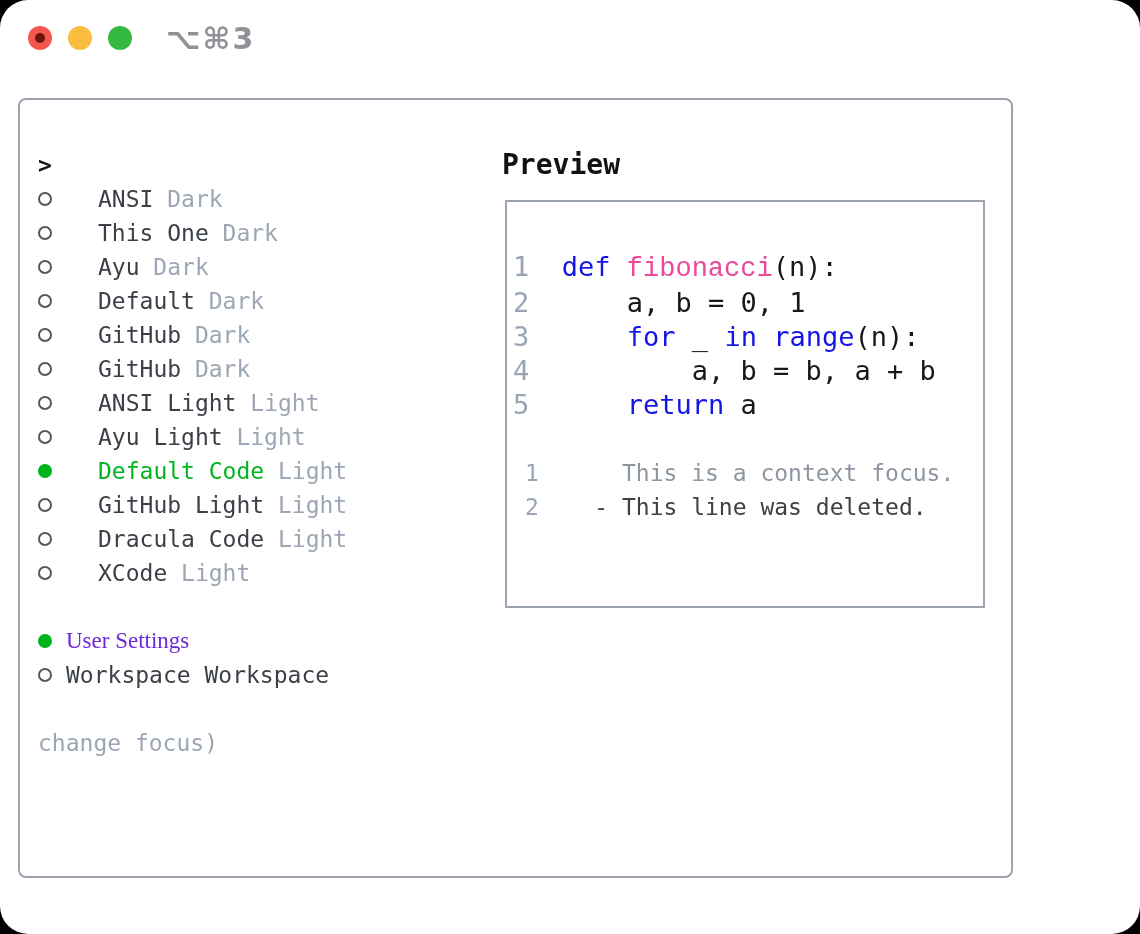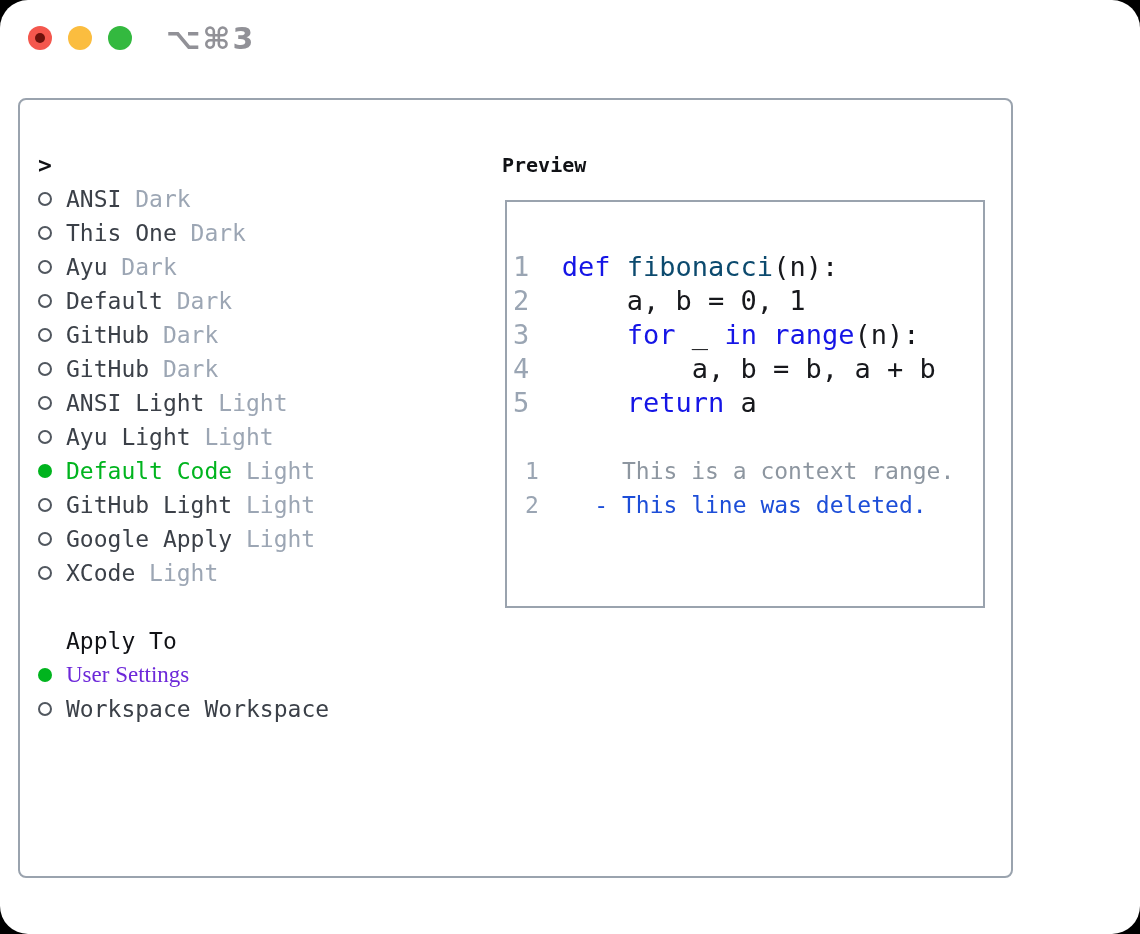--- a/index.html
+++ b/index.html
@@ -25,46 +25,46 @@
     border:2px solid #9aa3ae;border-radius:8px;box-sizing:border-box;background:#fff;
   }
   
   .left-col{position:absolute;left:18px;top:48px;}
   .row{display:flex;align-items:center;height:34px;font-size:23px;white-space:pre;}
   .marker{width:28px;display:flex;align-items:center;flex:0 0 28px;}
   .prefix{font-weight:bold;color:#111216;font-size:23px;}
   .title-text{font-weight:bold;color:#111216;}
   .dot-outline{width:12px;height:12px;border:2.5px solid #51575f;border-radius:50%;box-sizing:border-box;width:14px;height:14px;}
   .dot-filled{width:14px;height:14px;border-radius:50%;background:#00b41e;}
-  .theme-name{color:#3b4048;}
+  .theme-name{color:#3b4048;margin-left:32px;}
   .theme-name.selected{color:#00b41e;}
   .theme-variant{color:#9ca6b4;margin-left:13.8px;}
   .apply-title{color:#111216;}
   .opt-label{color:#3b4048;}
   .opt-label.selected{color:#6d28d9;font-family:Liberation Serif, serif;}
   .blank-row{height:34px;}
   .hint-line{height:34px;line-height:34px;font-size:23px;color:#9ca6b4;white-space:pre;}
   
   .preview-title{
     position:absolute;left:482px;top:48px;height:34px;line-height:34px;
-    font-size:20px;font-weight:bold;color:#111216;
+    font-size:28px;font-weight:bold;color:#111216;
   }
   .preview-box{
     position:absolute;left:485px;top:100px;width:480px;height:408px;
     border:2px solid #9aa3ae;box-sizing:border-box;background:#fff;
   }
   .code-block{padding:48px 0 0 6px;font-size:27px;line-height:34px;white-space:pre;}
   .diff-block{padding-left:18px;font-size:23px;line-height:34px;white-space:pre;}
   .gap34{height:34px;}
   .c-num{color:#9aa5b3;}
   .c-kw{color:#1515e6;}
-  .c-fn{color:#0c4a6e;}
+  .c-fn{color:#ec4899;font-family:Liberation Mono, monospace;}
   .c-code{color:#17181c;}
   .c-ctx{color:#8d96a0;}
-  .c-del{color:#1d4ed8;}
+  .c-del{color:#404040;}
   .c-add{color:#00b41e;}
 </style>
 </head>
 <body>
 
 <div class="window">
 
   <span class="tl red">
       <span class="tl-dot"></span>
     </span>
@@ -83,42 +83,39 @@
           <div class="row"><span class="marker"><span class="dot-outline"></span></span><span class="theme-name">ANSI</span><span class="theme-variant">Dark</span></div>
           <div class="row"><span class="marker"><span class="dot-outline"></span></span><span class="theme-name">This One</span><span class="theme-variant">Dark</span></div>
           <div class="row"><span class="marker"><span class="dot-outline"></span></span><span class="theme-name">Ayu</span><span class="theme-variant">Dark</span></div>
           <div class="row"><span class="marker"><span class="dot-outline"></span></span><span class="theme-name">Default</span><span class="theme-variant">Dark</span></div>
           <div class="row"><span class="marker"><span class="dot-outline"></span></span><span class="theme-name">GitHub</span><span class="theme-variant">Dark</span></div>
           <div class="row"><span class="marker"><span class="dot-outline"></span></span><span class="theme-name">GitHub</span><span class="theme-variant">Dark</span></div>
           <div class="row"><span class="marker"><span class="dot-outline"></span></span><span class="theme-name">ANSI Light</span><span class="theme-variant">Light</span></div>
           <div class="row"><span class="marker"><span class="dot-outline"></span></span><span class="theme-name">Ayu Light</span><span class="theme-variant">Light</span></div>
           <div class="row"><span class="marker"><span class="dot-filled"></span></span><span class="theme-name selected">Default Code</span><span class="theme-variant">Light</span></div>
           <div class="row"><span class="marker"><span class="dot-outline"></span></span><span class="theme-name">GitHub Light</span><span class="theme-variant">Light</span></div>
-          <div class="row"><span class="marker"><span class="dot-outline"></span></span><span class="theme-name">Google Apply</span><span class="theme-variant">Light</span></div>
+          <div class="row"><span class="marker"><span class="dot-outline"></span></span><span class="theme-name">Dracula Code</span><span class="theme-variant">Light</span></div>
           <div class="row"><span class="marker"><span class="dot-outline"></span></span><span class="theme-name">XCode</span><span class="theme-variant">Light</span></div>
         </div>
 
       <div class="blank-row"></div>
 
-      <div class="row">
-        <span class="marker"></span>
-        <span class="apply-title">Apply To</span>
-      </div>
 
       <div id="apply-list">
           <div class="row"><span class="marker"><span class="dot-filled"></span></span><span class="opt-label selected">User Settings</span></div>
           <div class="row"><span class="marker"><span class="dot-outline"></span></span><span class="opt-label">Workspace Workspace</span></div>
         </div>
 
       <div class="blank-row"></div>
 
+      <div class="hint-line">change focus)</div>
     </div>
 
     <div class="preview-title">Preview</div>
 
     <div class="preview-box">
       <div id="code-block" class="code-block"><div><span class="c-num">1  </span><span class="c-kw">def</span><span class="c-code"> </span><span class="c-fn">fibonacci</span><span class="c-code">(n):</span></div><div><span class="c-num">2  </span><span class="c-code">    a, b = 0, 1</span></div><div><span class="c-num">3  </span><span class="c-code">    </span><span class="c-kw">for</span><span class="c-code"> _ </span><span class="c-kw">in</span><span class="c-code"> </span><span class="c-kw">range</span><span class="c-code">(n):</span></div><div><span class="c-num">4  </span><span class="c-code">        a, b = b, a + b</span></div><div><span class="c-num">5  </span><span class="c-code">    </span><span class="c-kw">return</span><span class="c-code"> a</span></div></div>
       <div class="gap34"></div>
-      <div id="diff-block" class="diff-block"><div><span class="c-num">1</span><span class="c-ctx">      This is a context range.</span></div><div><span class="c-num">2</span><span class="c-del">    - This line was deleted.</span></div></div>
+      <div id="diff-block" class="diff-block"><div><span class="c-num">1</span><span class="c-ctx">      This is a context focus.</span></div><div><span class="c-num">2</span><span class="c-del">    - This line was deleted.</span></div></div>
     </div>
 
   </div>
 </div>
 
 </body></html>

